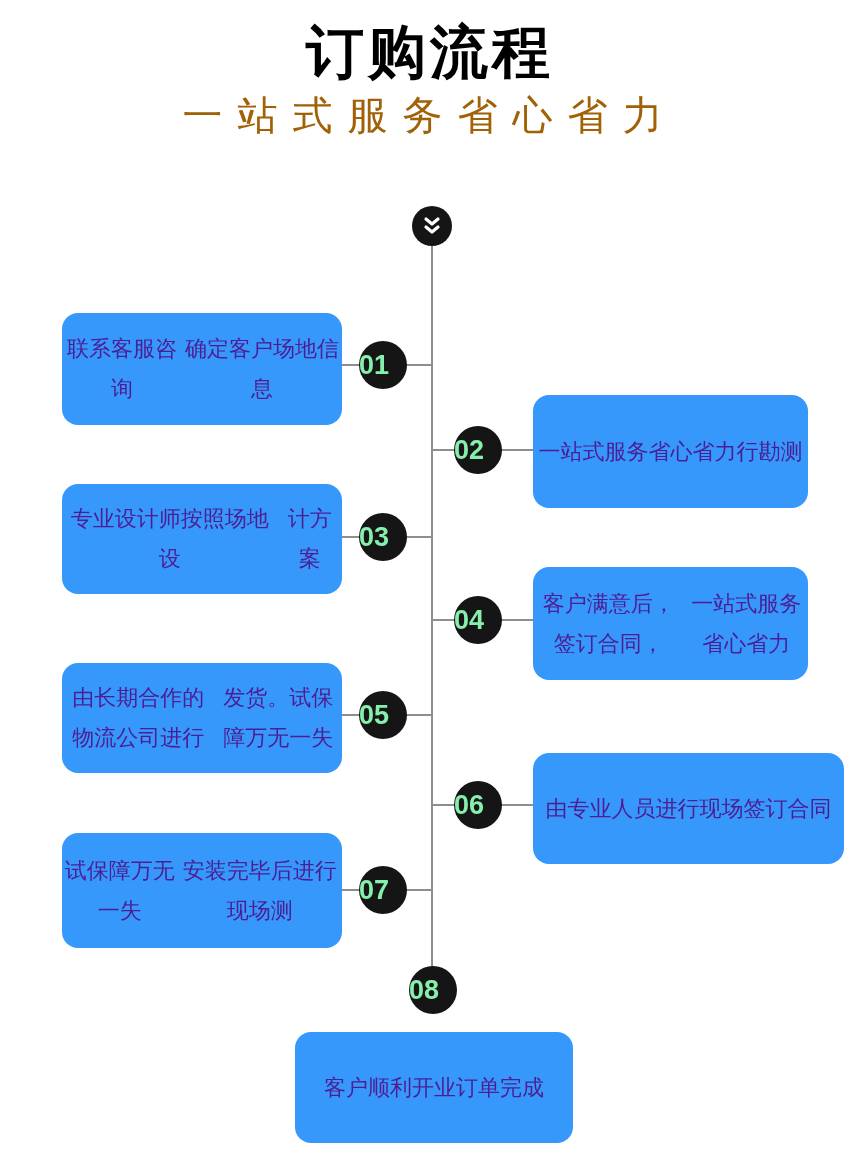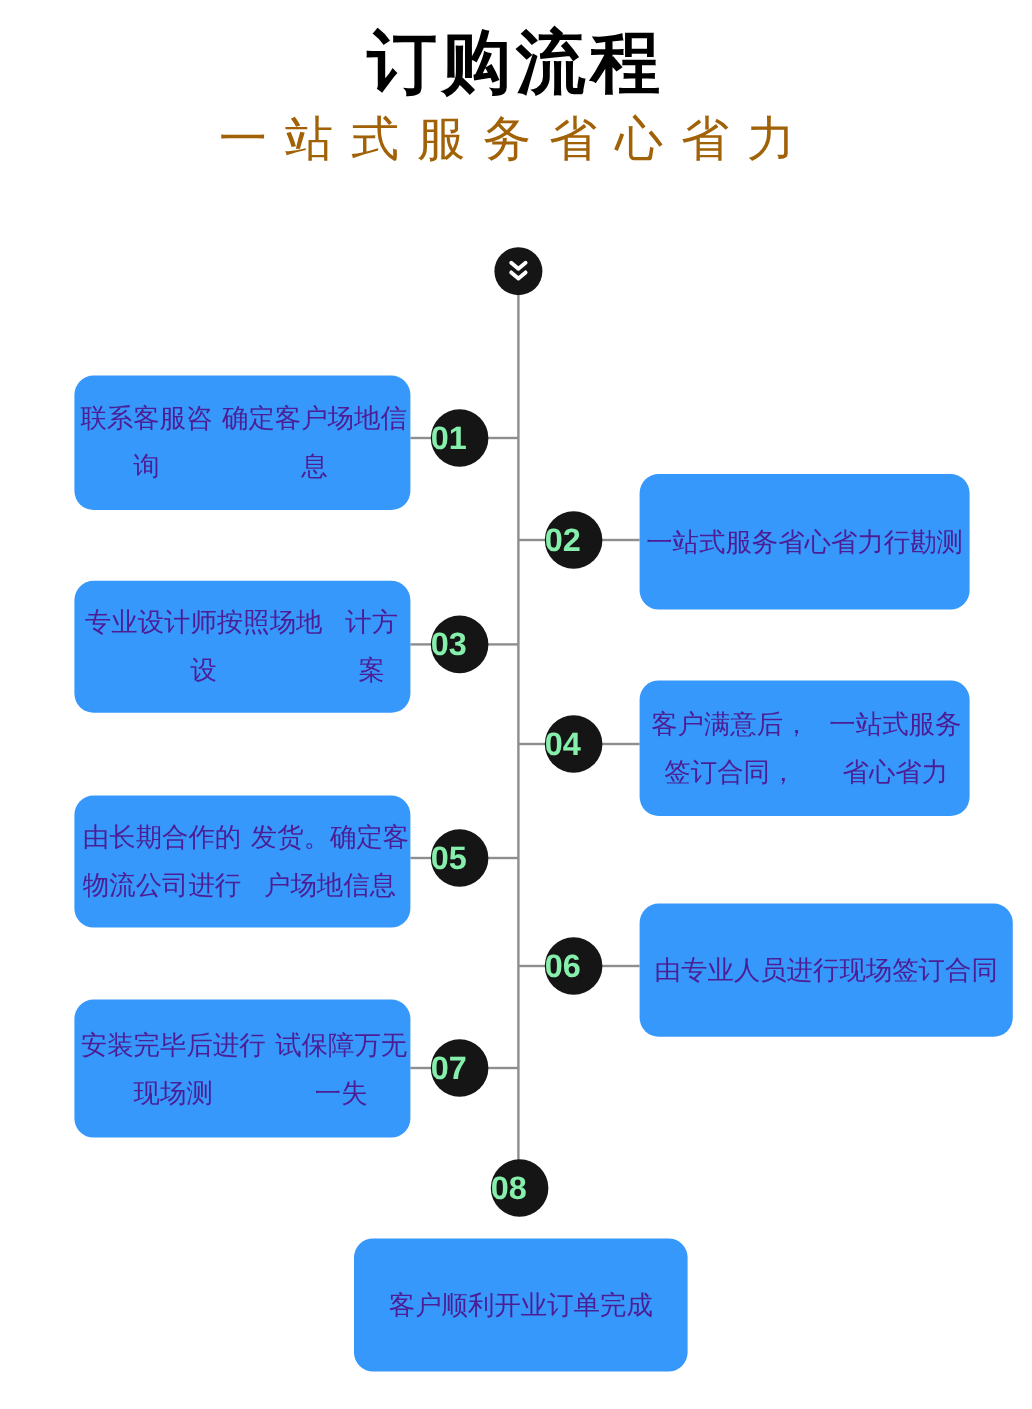--- a/index.html
+++ b/index.html
@@ -180,28 +180,28 @@
   <div class="card b3">
     <div>专业设计师按照场地设</div>
     <div>计方案</div>
   </div>
   <div class="card b4">
     <div>客户满意后，签订合同，</div>
     <div>一站式服务省心省力</div>
   </div>
   <div class="card b5">
     <div>由长期合作的物流公司进行</div>
-    <div>发货。确定客户场地信息</div>
+    <div>发货。试保障万无一失</div>
   </div>
   <div class="card b6">
     <div>由专业人员进行现场</div>
     <div>签订合同</div>
   </div>
   <div class="card b7">
+    <div>试保障万无一失</div>
     <div>安装完毕后进行现场测</div>
-    <div>试保障万无一失</div>
   </div>
   <div class="card b8">
     <div>客户顺利开业</div>
     <div>订单完成</div>
   </div>
 
 </div>
 
 </body></html>

